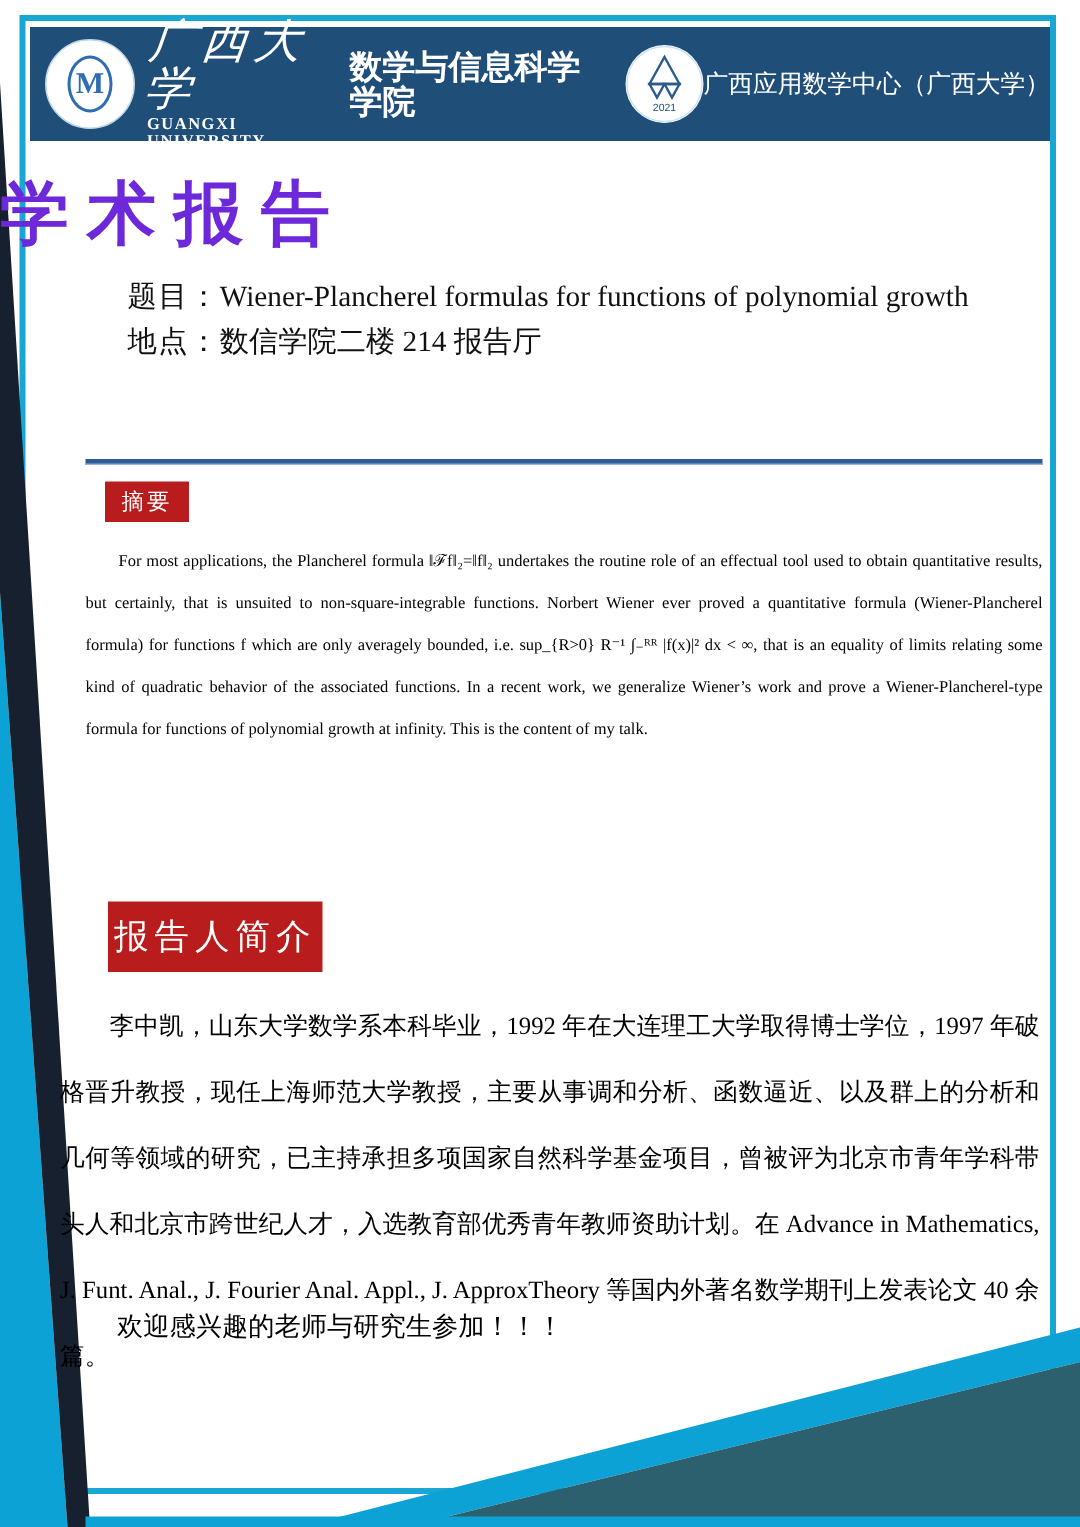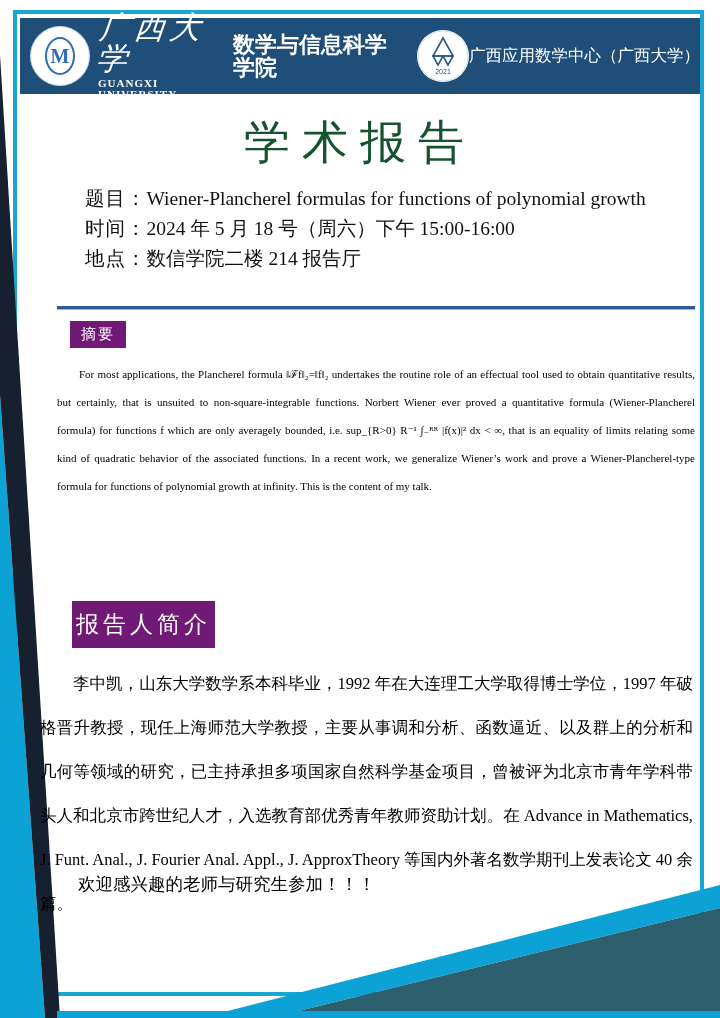--- a/index.html
+++ b/index.html
@@ -38,33 +38,33 @@
   .school-zh{font-family:"Liberation Sans","DejaVu Sans",sans-serif;font-weight:bold;font-size:22px;}
   .school-en{font-family:"Liberation Sans",sans-serif;font-size:8.5px;margin-top:3px;}
   .seal-center{width:52px;height:52px;margin-left:8px;}
   .seal-center svg{display:block;}
   .center-name{
     margin-left:0;font-family:"Liberation Sans","DejaVu Sans",sans-serif;
     font-size:16.5px;white-space:nowrap;
   }
   
   .page-title{
-    position:absolute;left:0;top:112px;width:720px;text-align:center;z-index:2;
-    color:#14532d;font-size:46px;font-weight:normal;letter-spacing:12px;
+    position:absolute;left:0;top:112px;width:720px;text-align:left;z-index:2;
+    color:#6d28d9;font-size:46px;font-weight:bold;letter-spacing:12px;
     font-family:"Liberation Serif","DejaVu Serif",serif;
   }
   .info-list{position:absolute;left:85px;top:184px;width:585px;z-index:2;}
   .info-row{font-size:19.5px;line-height:30px;color:#111;}
   .info-label{letter-spacing:1px;}
   .section-divider{
     position:absolute;left:57px;top:306px;width:638px;height:3px;z-index:2;
     background:#2d5b94;border-bottom:1px solid #9db4d4;
   }
   .badge{
-    position:absolute;z-index:2;background:#701a75;color:#fff;
+    position:absolute;z-index:2;background:#b91c1c;color:#fff;
     font-family:"Liberation Sans","DejaVu Sans",sans-serif;
   }
   .abstract-badge{left:70px;top:321px;font-size:15px;padding:4px 11px;letter-spacing:2px;}
   .bio-badge{left:72px;top:601px;font-size:23px;padding:8px 4px;letter-spacing:4px;}
   .abstract-par{
     position:absolute;left:57px;top:360px;width:638px;z-index:2;
     font-size:11px;line-height:28px;text-align:justify;text-indent:2em;color:#000;
   }
   .bio-par{
     position:absolute;left:40px;top:662px;width:653px;z-index:2;
@@ -110,23 +110,20 @@
   <span class="center-name">广西应用数学中心（广西大学）</span>
 </div>
 
 <div class="page-title">学术报告</div>
 
 <div class="info-list">
   <div class="info-row">
     <span class="info-label">题目：</span><span class="info-value">Wiener-Plancherel formulas for functions of polynomial growth</span>
   </div>
   <div class="info-row">
-    <span class="info-label">时间：</span><span class="info-value">2024 年 5 月 18 号（周六）下午 15:00-16:00</span>
-  </div>
-  <div class="info-row">
     <span class="info-label">地点：</span><span class="info-value">数信学院二楼 214 报告厅</span>
   </div>
 </div>
 
 <div class="section-divider"></div>
 
 <div class="badge abstract-badge">摘要</div>
 
 <div class="abstract-par">For most applications, the Plancherel formula ‖ℱf‖₂=‖f‖₂ undertakes the routine role of an effectual tool used to obtain quantitative results, but certainly, that is unsuited to non-square-integrable functions. Norbert Wiener ever proved a quantitative formula (Wiener-Plancherel formula) for functions f which are only averagely bounded, i.e. sup_{R&gt;0} R⁻¹ ∫₋ᴿᴿ |f(x)|² dx &lt; ∞, that is an equality of limits relating some kind of quadratic behavior of the associated functions. In a recent work, we generalize Wiener’s work and prove a Wiener-Plancherel-type formula for functions of polynomial growth at infinity. This is the content of my talk.</div>
 

